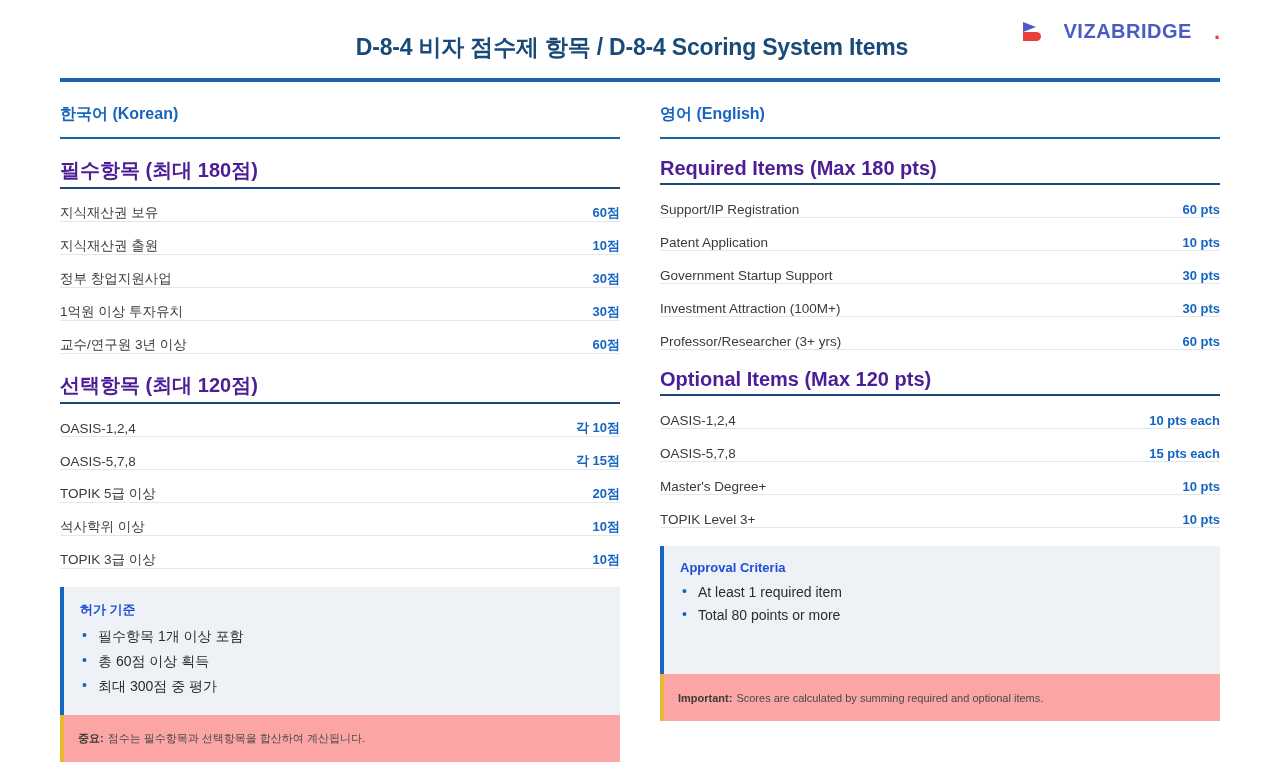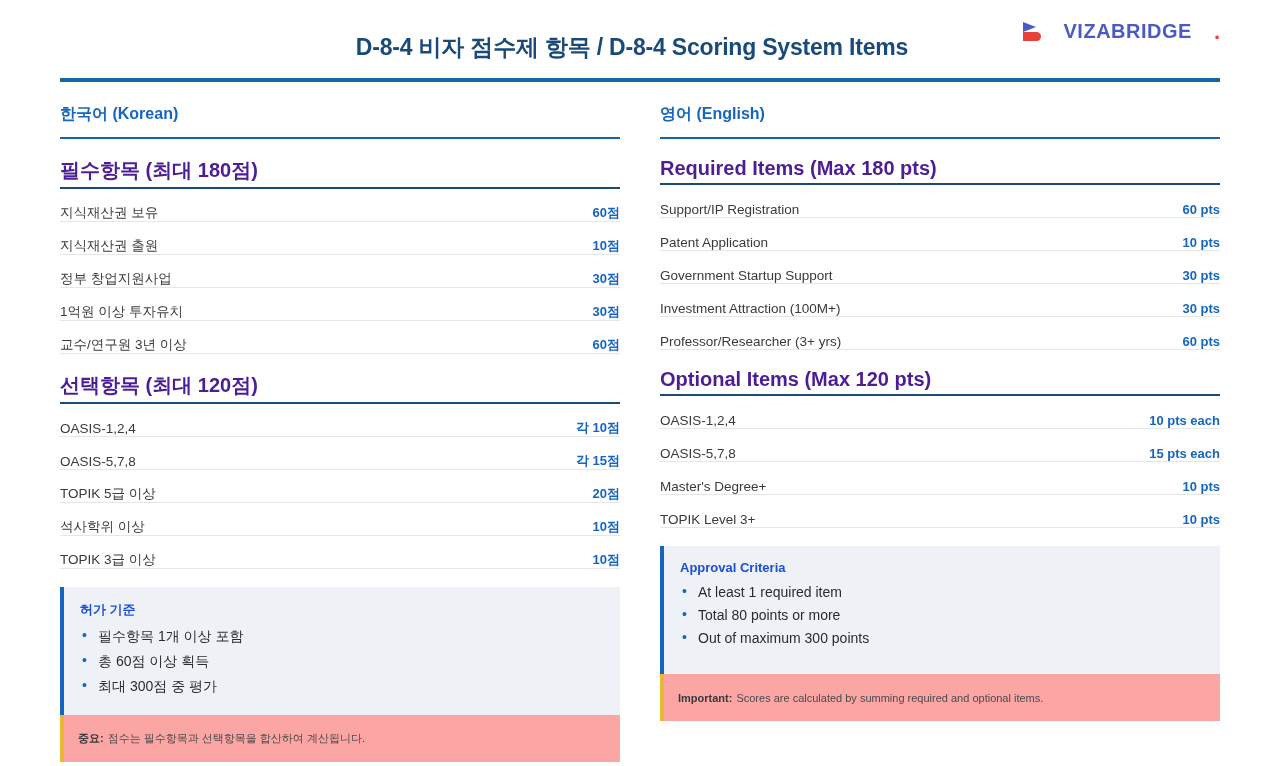--- a/index.html
+++ b/index.html
@@ -249,21 +249,20 @@
           <span class="row-label">TOPIK Level 3+</span>
           <span class="row-value">10 pts</span>
         </div>
       </div>
 
       <div class="criteria">
         <div class="criteria-title">Approval Criteria</div>
         <ul class="criteria-list">
           <li>At least 1 required item</li>
           <li>Total 80 points or more</li>
-          <li>Out of maximum 300 points</li>
         </ul>
       </div>
 
       <div class="note">
         <b>Important:</b>
         <span class="note-body">Scores are calculated by summing required and optional items.</span>
       </div>
     </div>
 
   </div>

